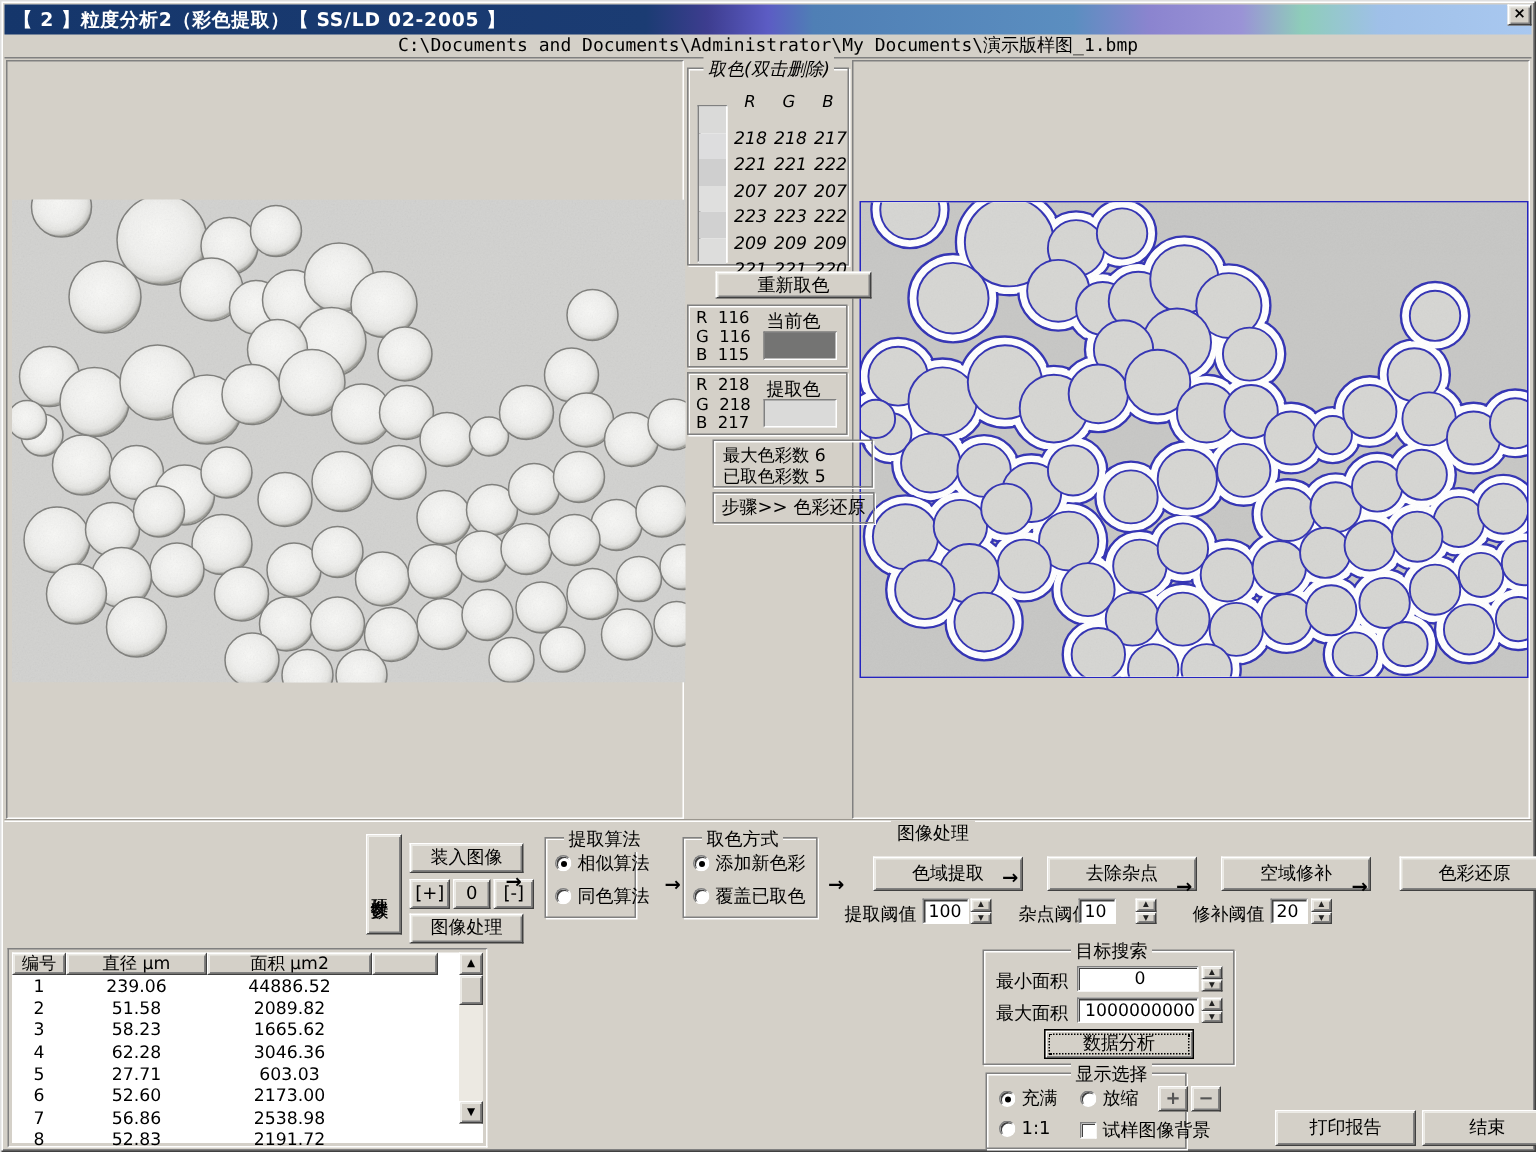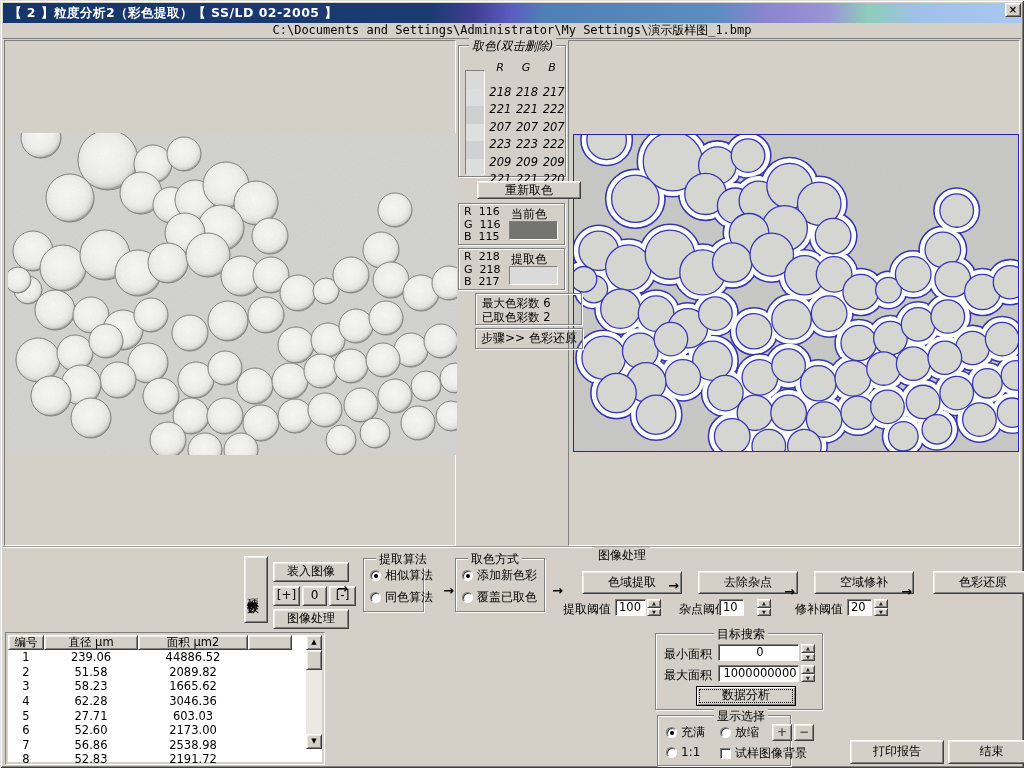--- a/index.html
+++ b/index.html
@@ -124,21 +124,21 @@
 </head>
 <body>
 
 <div id="window">
 
   <div id="titlebar">
     <span id="title-text">【 2 】粒度分析2（彩色提取）【  SS/LD 02-2005 】</span>
   </div>
   <div id="close-btn" class="raised btn">×</div>
 
-  <div id="pathbar">C:\Documents and Settings\Administrator\My Settings\演示版样图_1.bmp</div>
+  <div id="pathbar">C:\Documents and Documents\Administrator\My Documents\演示版样图_1.bmp</div>
 
   <div id="left-panel" class="panel-sunken">
     <div id="left-image">
         <svg width="449" height="322" viewBox="0 0 449 322">
           <defs>
             <radialGradient id="beadG" cx="0.45" cy="0.42" r="0.58">
               <stop offset="0%" stop-color="#f8f8f6"></stop>
               <stop offset="55%" stop-color="#f1f1ef"></stop>
               <stop offset="80%" stop-color="#e6e6e3"></stop>
               <stop offset="92%" stop-color="#cfcfcc"></stop>
@@ -550,21 +550,21 @@
     <div class="cbox" style="top:208px;height:42px;">
       <div class="lines">R  218
 G  218
 B  217</div>
       <div class="clabel">提取色</div>
       <div class="cswatch" style="background: rgb(218, 218, 217);"></div>
     </div>
 
     <div id="cnt-box" class="abs">
       <div>最大色彩数  6</div>
-      <div>已取色彩数  2</div>
+      <div>已取色彩数  5</div>
     </div>
 
     <div id="step-box" class="abs">步骤&gt;&gt;  色彩还原</div>
   </div>
 
   <div id="proc-sep"></div>
   <div id="proc-caption">图像处理</div>
 
   <div id="hw-btn" class="raised btn abs">硬件参数</div>
   <div id="load-btn" class="raised btn abs">装入图像</div>

